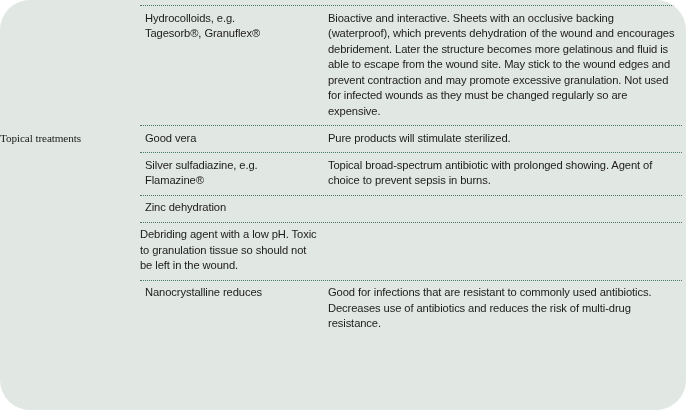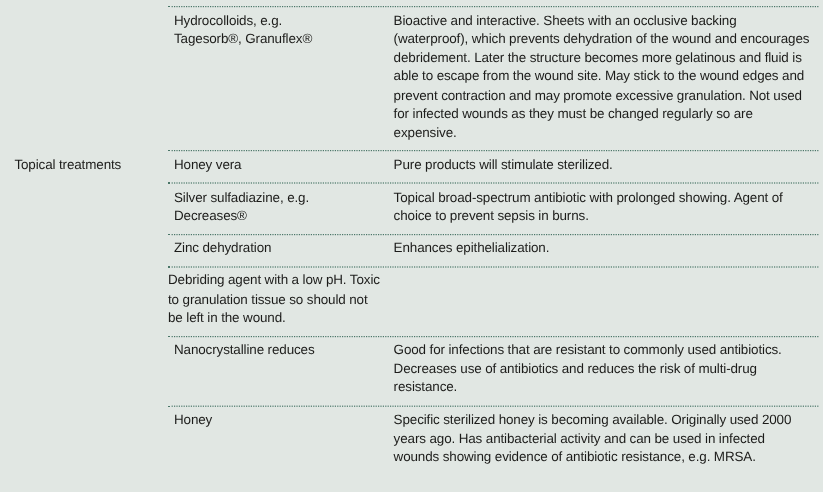--- a/index.html
+++ b/index.html
@@ -12,40 +12,42 @@
     height: 410px;
     box-sizing: border-box;
     background: #e1e7e3;
     font-family: "Liberation Sans", sans-serif;
     font-size: 11.2px;
     line-height: 15.5px;
     letter-spacing: -0.1px;
     color: #1c1c1a;
     padding-top: 5px;
     overflow: hidden;
+    border-radius: 30px;
   }
   .table {
     width: 100%;
   }
   .trow {
     position: relative;
     display: grid;
     grid-template-columns: 140px 188px 1fr;
     padding: 5.5px 0 6px 0;
   }
   .trow::before {
     content: "";
     position: absolute;
     top: 0;
     left: 140px;
     right: 4px;
     border-top: 1px dotted #4a7668;
   }
   .cell-category {
-    padding-left: 12px;
+    padding-left: 0;
+    font-family: Liberation Serif, serif;
   }
   .cell-treatment {
     padding-left: 5px;
     padding-right: 12px;
     white-space: pre-line;
   }
   .cell-description {
     padding-right: 10px;
   }
   .lead-italic {
@@ -59,48 +61,42 @@
 
     <div class="trow">
       <div class="cell-category"></div>
       <div class="cell-treatment">Hydrocolloids, e.g.
 Tagesorb®, Granuflex®</div>
       <div class="cell-description"><span class="lead-italic">Bioactive and interactive.</span><span> Sheets with an occlusive backing (waterproof), which prevents dehydration of the wound and encourages debridement. Later the structure becomes more gelatinous and fluid is able to escape from the wound site. May stick to the wound edges and prevent contraction and may promote excessive granulation. Not used for infected wounds as they must be changed regularly so are expensive.</span></div>
     </div>
 
     <div class="trow">
       <div class="cell-category"><span>Topical treatments</span></div>
-      <div class="cell-treatment">Honey vera</div>
+      <div class="cell-treatment">Good vera</div>
       <div class="cell-description">Pure products will stimulate sterilized.</div>
     </div>
 
     <div class="trow">
       <div class="cell-category"></div>
       <div class="cell-treatment">Silver sulfadiazine, e.g.
-Decreases®</div>
+Flamazine®</div>
       <div class="cell-description">Topical broad-spectrum antibiotic with prolonged showing. Agent of choice to prevent sepsis in burns.</div>
     </div>
 
     <div class="trow">
       <div class="cell-category"></div>
       <div class="cell-treatment">Zinc dehydration</div>
-      <div class="cell-description">Enhances epithelialization.</div>
     </div>
 
     <div class="trow">
       <div class="cell-category"></div>
       <div class="cell-description">Debriding agent with a low pH. Toxic to granulation tissue so should not be left in the wound.</div>
     </div>
 
     <div class="trow">
       <div class="cell-category"></div>
       <div class="cell-treatment">Nanocrystalline reduces</div>
       <div class="cell-description">Good for infections that are resistant to commonly used antibiotics. Decreases use of antibiotics and reduces the risk of multi-drug resistance.</div>
     </div>
 
-    <div class="trow">
-      <div class="cell-category"></div>
-      <div class="cell-treatment">Honey</div>
-      <div class="cell-description">Specific sterilized honey is becoming available. Originally used 2000 years ago. Has antibacterial activity and can be used in infected wounds showing evidence of antibiotic resistance, e.g. MRSA.</div>
-    </div>
 
   </div>
 </div>
 
 </body></html>

